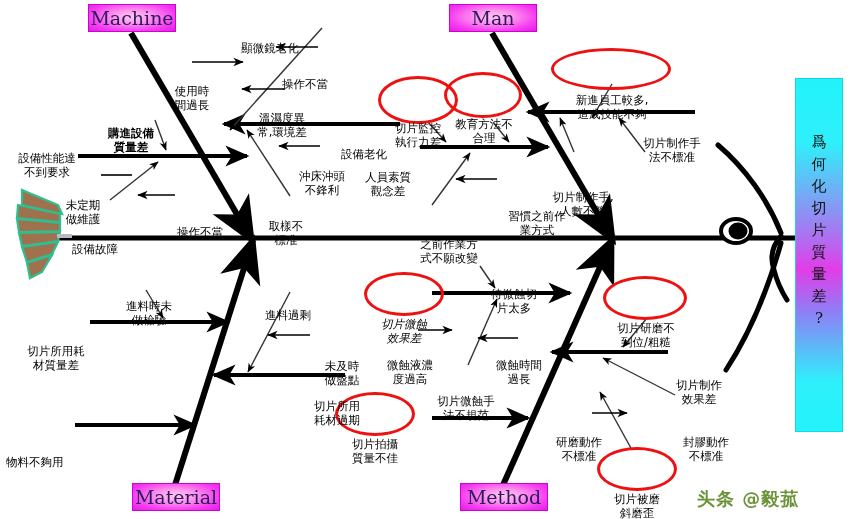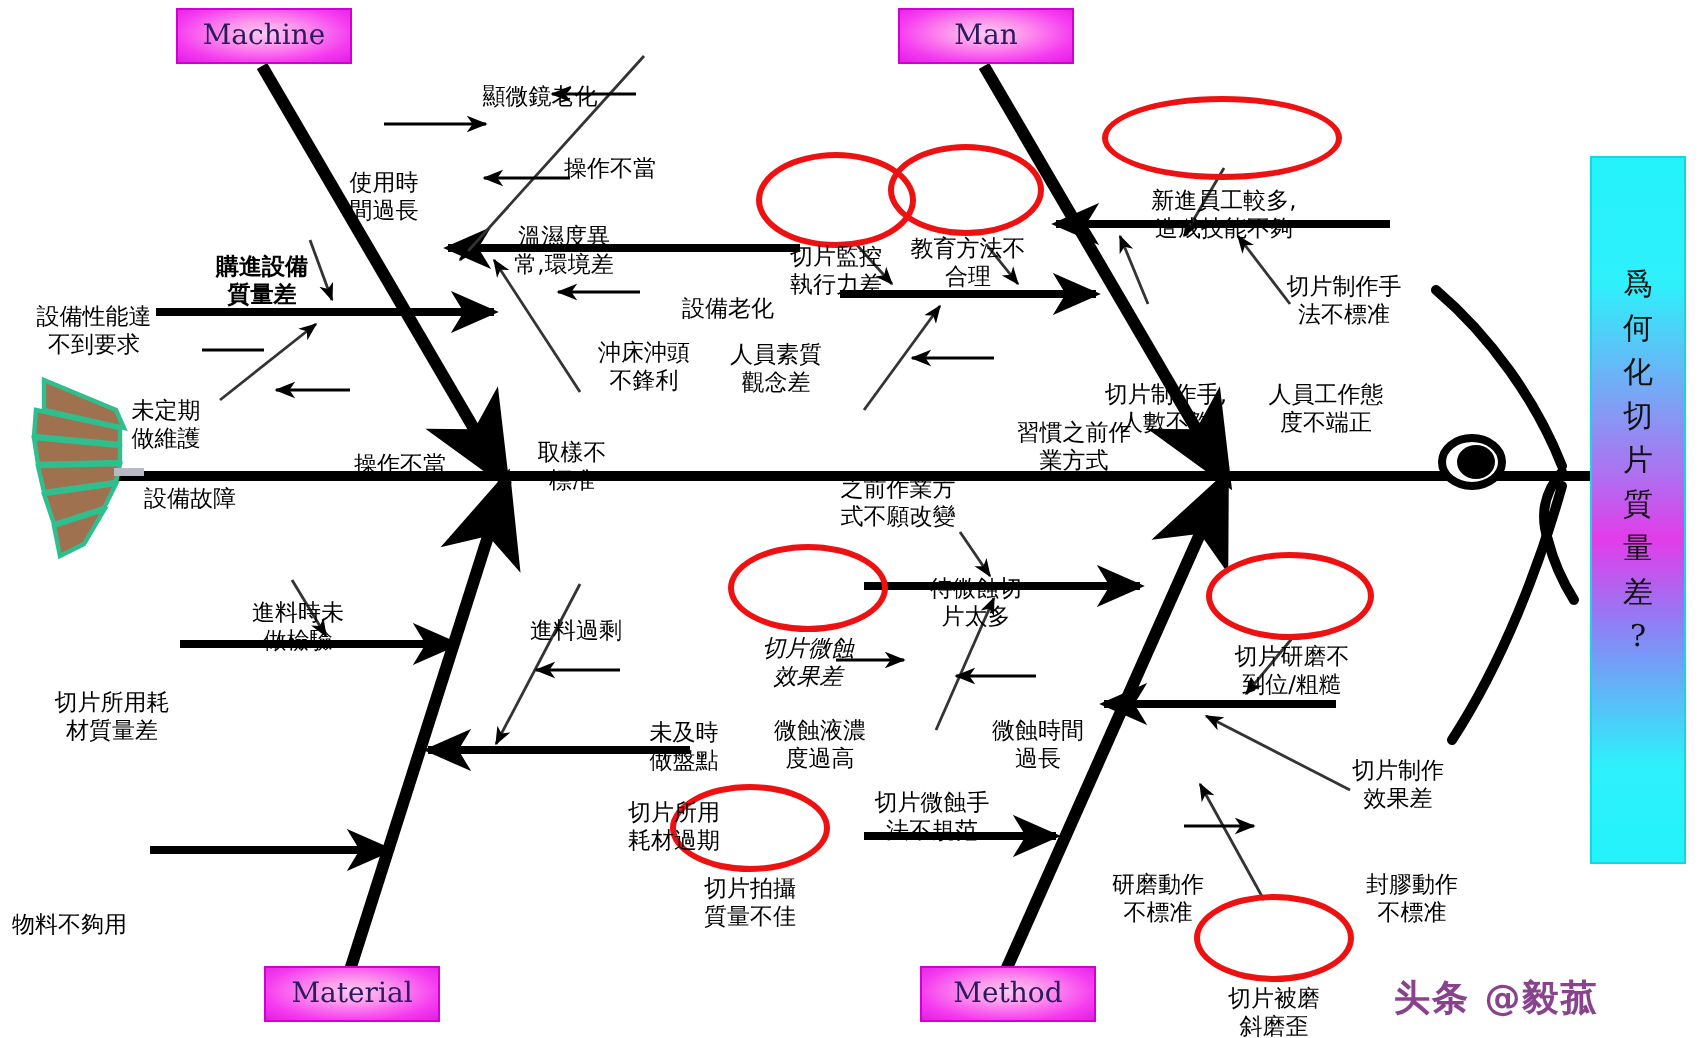--- a/index.html
+++ b/index.html
@@ -14,39 +14,39 @@
        font-family:"DejaVu Sans","Liberation Sans",sans-serif;
        white-space:pre;letter-spacing:0px;margin-top:38px;}
   .lbl.c{text-align:center;}
 
   
   .catbox{position:absolute;width:86px;height:26px;
           background:radial-gradient(ellipse at 50% 45%, #ffc8f2 0%, #ff9cec 28%, #f53cf0 72%, #e21ee6 100%);
           border:1px solid #d000d0;
           display:flex;align-items:center;justify-content:center;
           font-family:"DejaVu Serif","Liberation Serif",serif;
-          font-size:14px;color:#2a1a5e;}
+          font-size:19px;color:#2a1a5e;}
 
   
   #effectbox{position:absolute;left:795px;top:78px;width:46px;height:352px;
              background:linear-gradient(to bottom,#23f3fb 0%,#2ef0fb 18%,#b36bf0 46%,#e23ce8 54%,#8f7ef5 66%,#2ef0fb 86%,#23f3fb 100%);
              border:1px solid #13d8e0;}
   #effecttext{position:absolute;left:0;right:0;top:52px;text-align:center;
               font-family:"DejaVu Serif","Liberation Serif",serif;
               font-size:15px;line-height:22px;color:#111;}
   #effecttext span{display:block;}
 
   
   .circ{position:absolute;border:3px solid #ee1111;border-radius:50%;
         box-sizing:border-box;background:transparent;}
 
   
   #watermark{position:absolute;left:697px;top:487px;
              font-family:"DejaVu Sans","Liberation Sans",sans-serif;
-             font-size:18px;font-weight:bold;color:#701a75;opacity:.82;
+             font-size:18px;font-weight:bold;color:#4d7c0f;opacity:.82;
              letter-spacing:1px;white-space:pre;}
 </style>
 </head>
 <body>
 
 <div id="stage">
 
   <svg id="svgroot" viewBox="0 0 854 519">
     <defs>
       <marker id="ahThickL" markerWidth="9" markerHeight="9" refX="7.5" refY="4.5" orient="auto" markerUnits="strokeWidth">
@@ -214,22 +214,20 @@
 做維護</div>
   <div class="lbl" style="left:177px;top:188px;">操作不當</div>
   <div class="lbl" style="left:72px;top:205px;">設備故障</div>
 
   <div class="lbl c" style="left:556px;top:56px;width:112px;">新進員工較多,
 造成技能不夠</div>
   <div class="lbl c" style="left:632px;top:99px;width:80px;">切片制作手
 法不標准</div>
   <div class="lbl c" style="left:541px;top:153px;width:84px;">切片制作手,
 人數不夠</div>
-  <div class="lbl c" style="left:621px;top:153px;width:84px;">人員工作態
-度不端正</div>
 
   <div class="lbl c" style="left:382px;top:84px;width:72px;">切片監控
 執行力差</div>
   <div class="lbl c" style="left:449px;top:80px;width:70px;">教育方法不
 合理</div>
   <div class="lbl c" style="left:357px;top:133px;width:62px;">人員素質
 觀念差</div>
   <div class="lbl c" style="left:497px;top:172px;width:80px;">習慣之前作
 業方式</div>
   <div class="lbl c" style="left:407px;top:200px;width:84px;">之前作業方
@@ -241,21 +239,21 @@
 材質量差</div>
 
   <div class="lbl" style="left:265px;top:271px;">進料過剩</div>
   <div class="lbl c" style="left:313px;top:322px;width:58px;">未及時
 做盤點</div>
   <div class="lbl c" style="left:301px;top:362px;width:72px;">切片所用
 耗材過期</div>
 
   <div class="lbl" style="left:6px;top:418px;">物料不夠用</div>
 
-  <div class="lbl c" style="left:455px;top:250px;width:66px;">待微蝕切
+  <div class="lbl c" style="left:481px;top:250px;width:66px;">待微蝕切
 片太多</div>
   <div class="lbl c" style="left:370px;top:280px;width:68px;font-style:italic;">切片微蝕
 效果差</div>
   <div class="lbl c" style="left:375px;top:321px;width:70px;">微蝕液濃
 度過高</div>
   <div class="lbl c" style="left:488px;top:321px;width:62px;">微蝕時間
 過長</div>
   <div class="lbl c" style="left:424px;top:357px;width:84px;">切片微蝕手
 法不規范</div>
 

